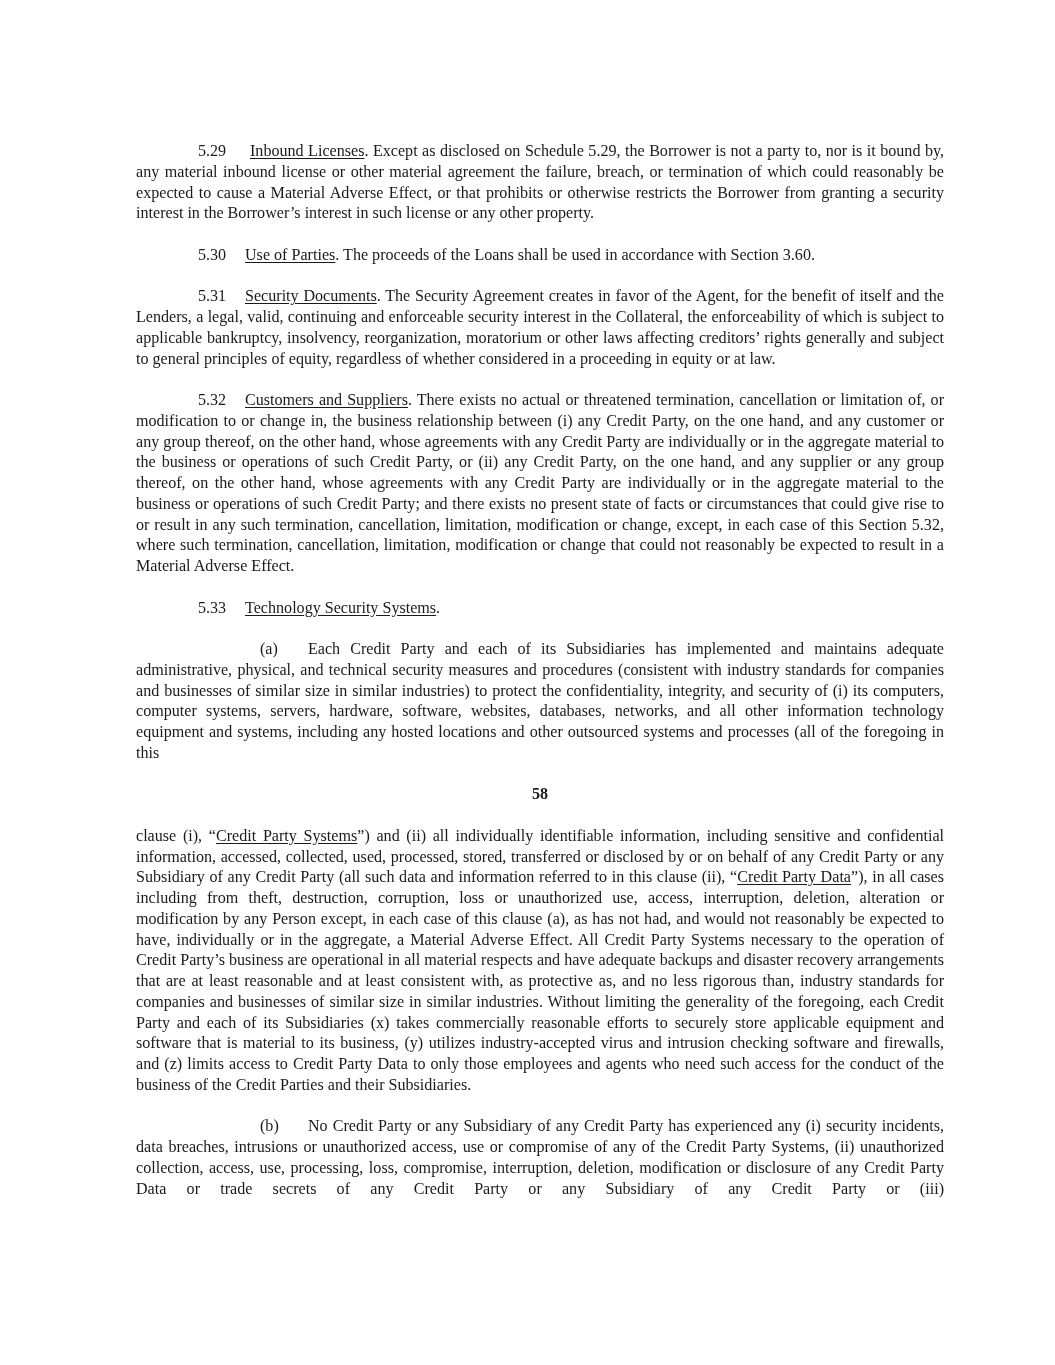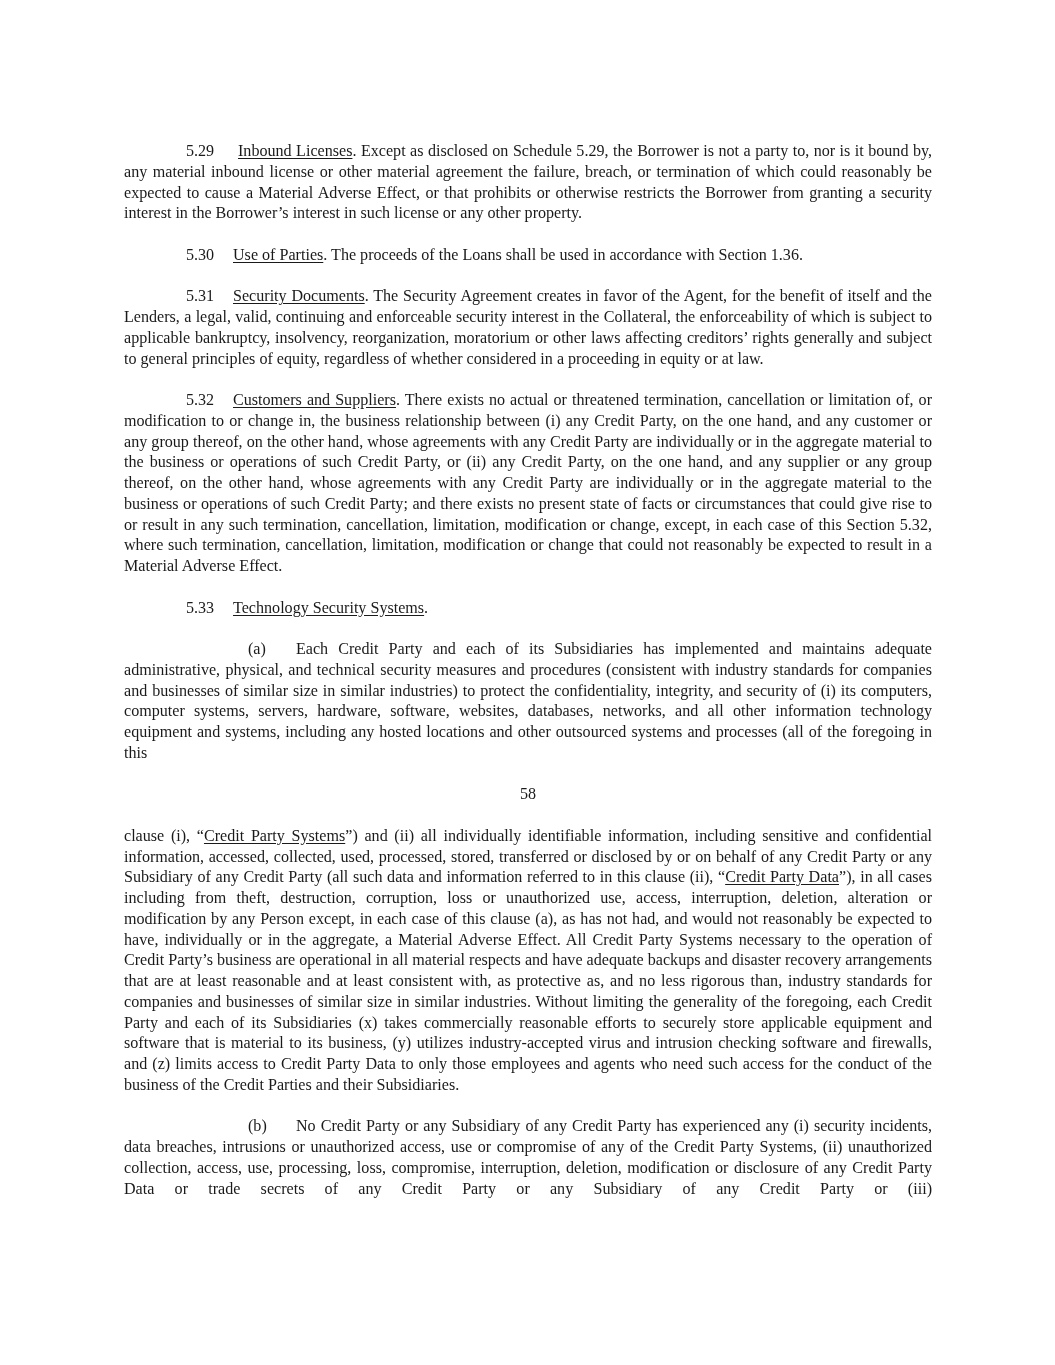--- a/index.html
+++ b/index.html
@@ -6,21 +6,21 @@
   body {
     width: 1055px;
     height: 1365px;
     position: relative;
     overflow: hidden;
     font-family: "Liberation Serif", "DejaVu Serif", serif;
     color: #1a1a1a;
   }
   .page {
     position: absolute;
-    left: 124px;
+    left: 136px;
     top: 141px;
     width: 808px;
     font-size: 16.1px;
     line-height: 20.75px;
   }
   .para {
     margin: 0 0 20.75px 0;
     text-align: justify;
     text-align-last: left;
   }
@@ -33,34 +33,35 @@
   .sub-num {
     display: inline-block;
     margin-left: 124px;
     width: 48px;
   }
   .u { text-decoration: underline; text-underline-offset: 2px; }
   .page-number {
     text-align: center;
     margin: 0 0 20.75px 0;
     text-align-last: center;
+    font-weight: bold;
   }
   .no-gap { margin-bottom: 1px; }
 </style>
 </head>
 <body>
 
 <div class="page">
 
   <p class="para">
     <span class="sec-num wide">5.29</span><span class="u">Inbound Licenses</span><span>.  Except as disclosed on Schedule 5.29, the Borrower is not a party to, nor is it bound by, any material inbound license or other material agreement the failure, breach, or termination of which could reasonably be expected to cause a Material Adverse Effect, or that prohibits or otherwise restricts the Borrower from granting a security interest in the Borrower’s interest in such license or any other property.</span>
   </p>
 
   <p class="para">
-    <span class="sec-num">5.30</span><span class="u">Use of Parties</span><span>.  The proceeds of the Loans shall be used in accordance with Section 1.36.</span>
+    <span class="sec-num">5.30</span><span class="u">Use of Parties</span><span>.  The proceeds of the Loans shall be used in accordance with Section 3.60.</span>
   </p>
 
   <p class="para">
     <span class="sec-num">5.31</span><span class="u">Security Documents</span><span>.  The Security Agreement creates in favor of the Agent, for the benefit of itself and the Lenders, a legal, valid, continuing and enforceable security interest in the Collateral, the enforceability of which is subject to applicable bankruptcy, insolvency, reorganization, moratorium or other laws affecting creditors’ rights generally and subject to general principles of equity, regardless of whether considered in a proceeding in equity or at law.</span>
   </p>
 
   <p class="para">
     <span class="sec-num">5.32</span><span class="u">Customers and Suppliers</span><span>.  There exists no actual or threatened termination, cancellation or limitation of, or modification to or change in, the business relationship between (i) any Credit Party, on the one hand, and any customer or any group thereof, on the other hand, whose agreements with any Credit Party are individually or in the aggregate material to the business or operations of such Credit Party, or (ii) any Credit Party, on the one hand, and any supplier or any group thereof, on the other hand, whose agreements with any Credit Party are individually or in the aggregate material to the business or operations of such Credit Party; and there exists no present state of facts or circumstances that could give rise to or result in any such termination, cancellation, limitation, modification or change, except, in each case of this Section 5.32, where such termination, cancellation, limitation, modification or change that could not reasonably be expected to result in a Material Adverse Effect.</span>
   </p>
 

